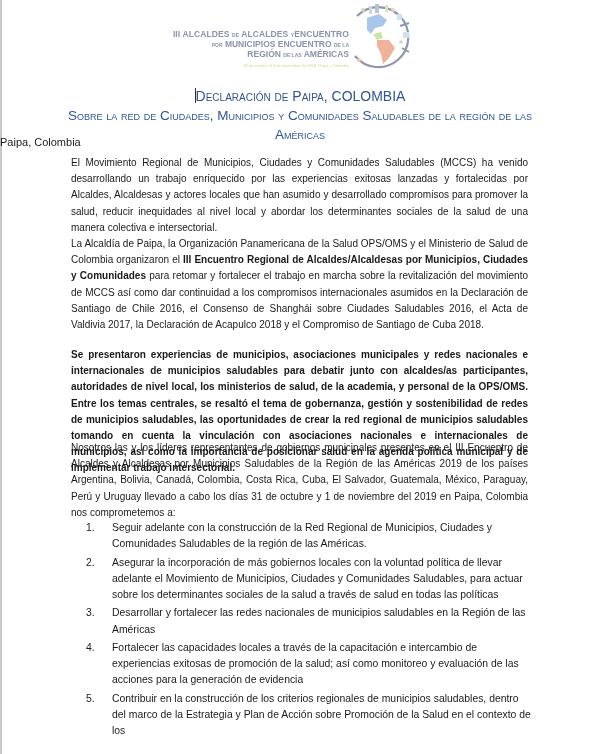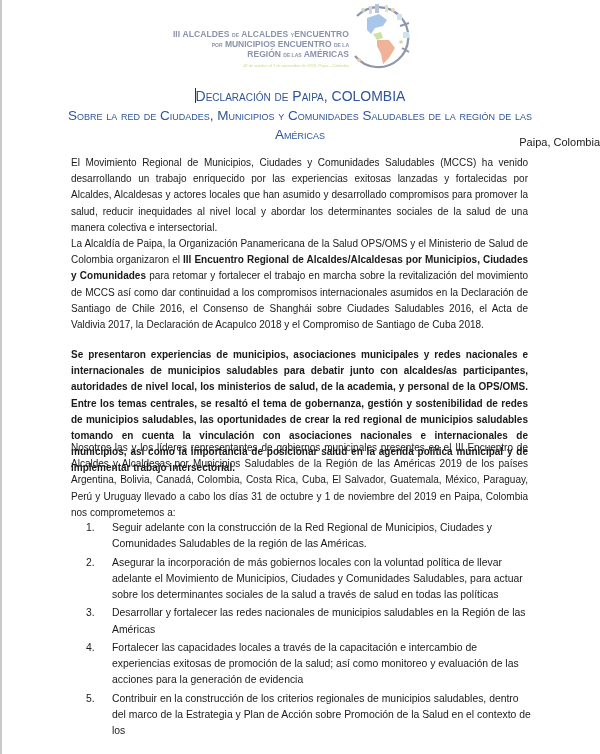--- a/index.html
+++ b/index.html
@@ -13,21 +13,21 @@
   .logo-text .l2 { font-size: 8.5px; white-space: nowrap; }
   .logo-text .l3 { font-size: 8.5px; white-space: nowrap; }
   .logo-text .sm { font-size: 5px; font-weight: bold; }
   .logo-text .l4 { font-size: 4px; color: #c9d98a; font-weight: normal; font-style: italic; white-space: nowrap; margin-top: 1px; }
   .logo-globe { position: absolute; right: 0; top: 0; width: 70px; height: 66px; }
 
   .title-block { position: absolute; left: 0; top: 80px; width: 600px; text-align: center; color: #2f5597; margin-top: 6px; }
   .title1 { font-size: 14px; line-height: 20px; font-variant: small-caps; }
   .title1 .cursor { display: inline-block; width: 1px; height: 15px; background: #333; vertical-align: -2px; margin-right: 0; }
   .title2 { font-size: 13.5px; line-height: 19px; font-variant: small-caps; padding: 0 48px; }
-  .place { position: absolute; left: 0; top: 136px; width: 600px; text-align: right; font-size: 11px; color: #1a1a1a; }
+  .place { position: absolute; left: 0; top: 136px; width: 600px; text-align: left; font-size: 11px; color: #1a1a1a; }
 
   .p { position: absolute; left: 71px; width: 457px; font-size: 10px; line-height: 16.2px; text-align: justify; color: #1a1a1a; }
   .p b { font-weight: bold; }
   .p1 { top: 155px; }
   .p2 { top: 236px; }
   .p3 { top: 347px; font-weight: bold; }
   .p4 { top: 440px; }
 
   .list { position: absolute; left: 86px; top: 520px; width: 445px; margin: 0; padding: 0; list-style: none; font-size: 10.4px; line-height: 16.1px; color: #1a1a1a; }
   .list li { position: relative; padding-left: 26px; margin-bottom: 2.5px; }

